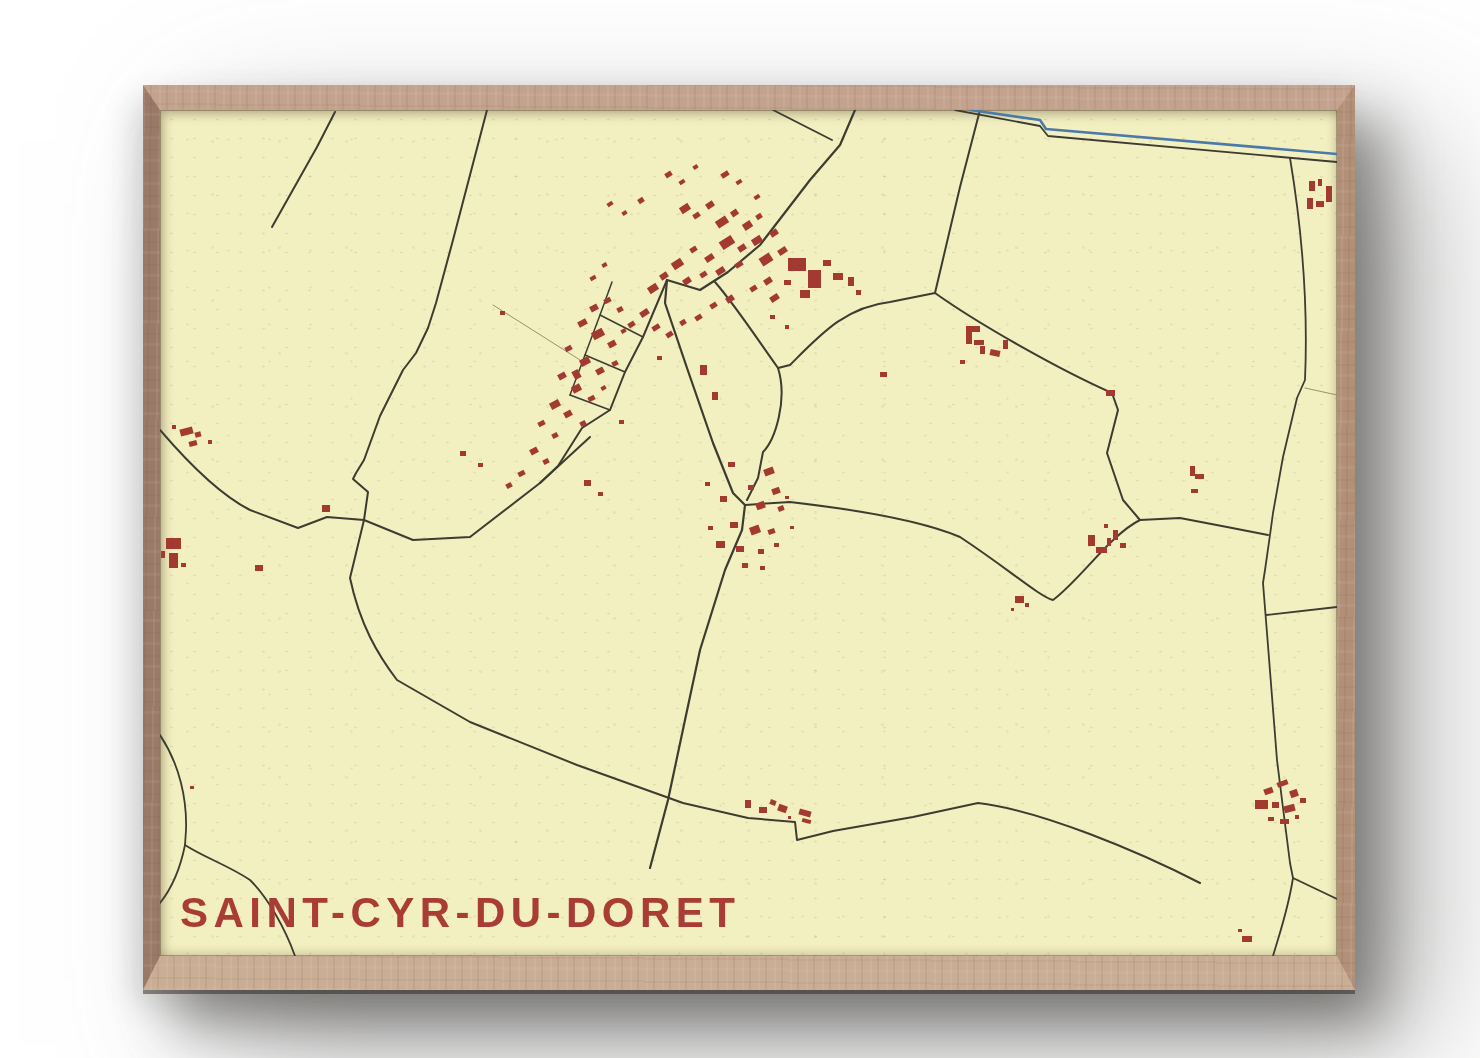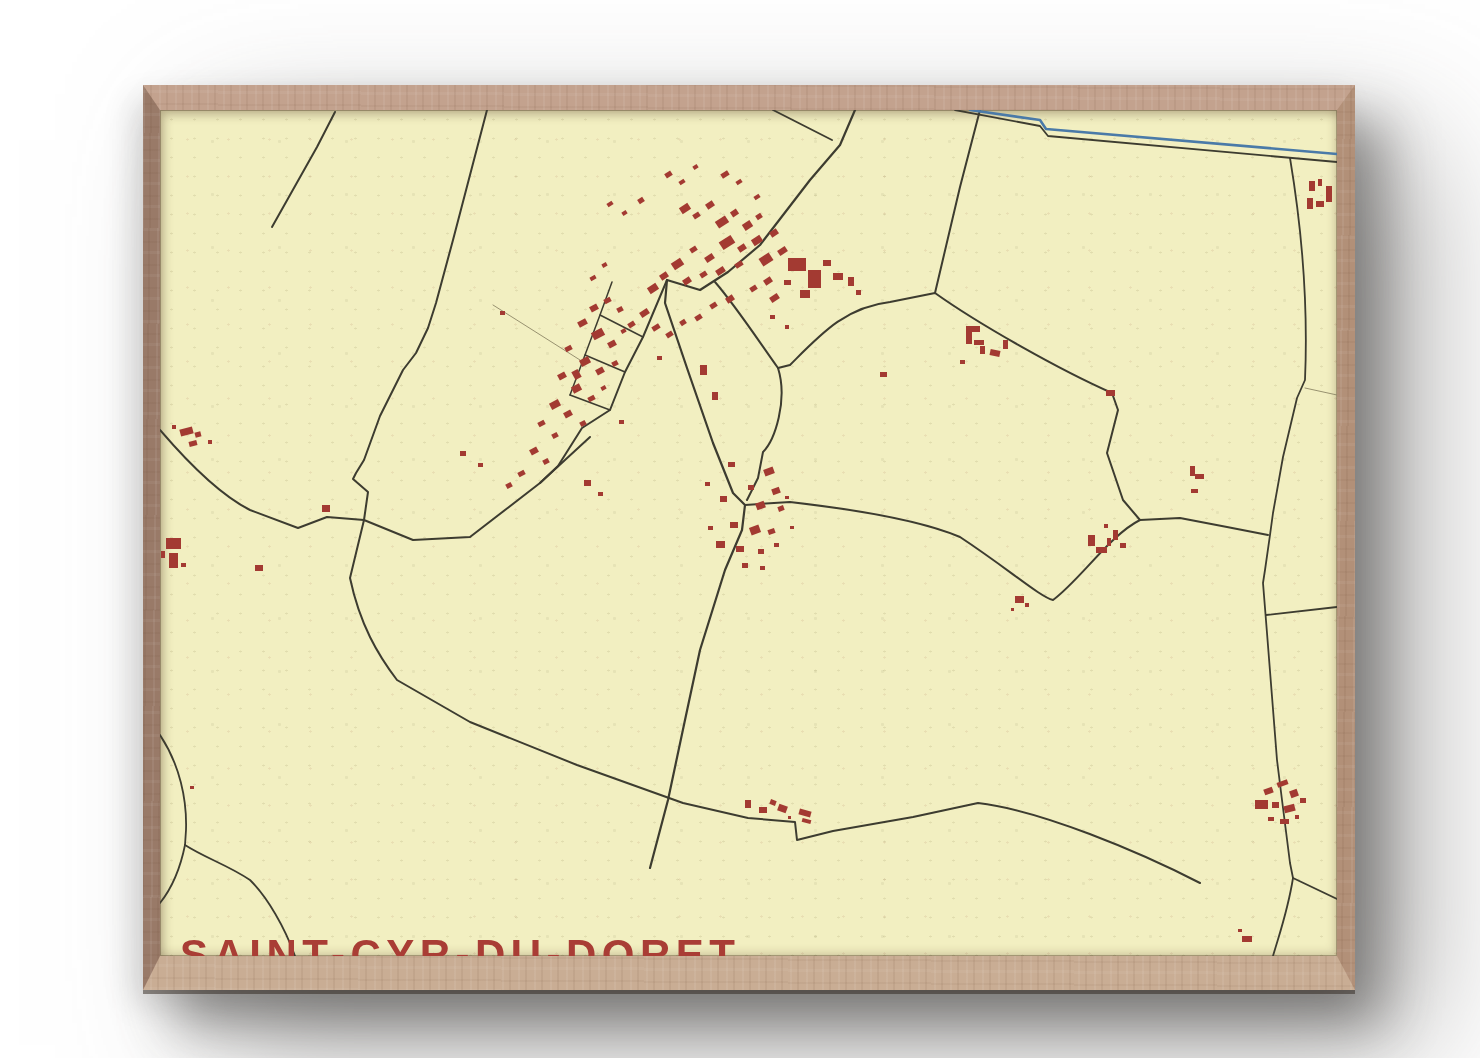--- a/index.html
+++ b/index.html
@@ -55,21 +55,21 @@
       inset -3px -4px 8px rgba(70,45,25,0.16);
     overflow:hidden;
   }
   .map-svg{
     position:absolute;inset:0;
     width:100%;height:100%;
     display:block;
   }
   .map-title{
     position:absolute;
-    left:20px;top:821px;
+    left:20px;top:779px;
     font-size:42px;
     font-weight:700;
     letter-spacing:0.13em;
     color:var(--title,#a93d35);
     white-space:nowrap;
     user-select:none;
   }
 </style>
 </head>
 <body>

